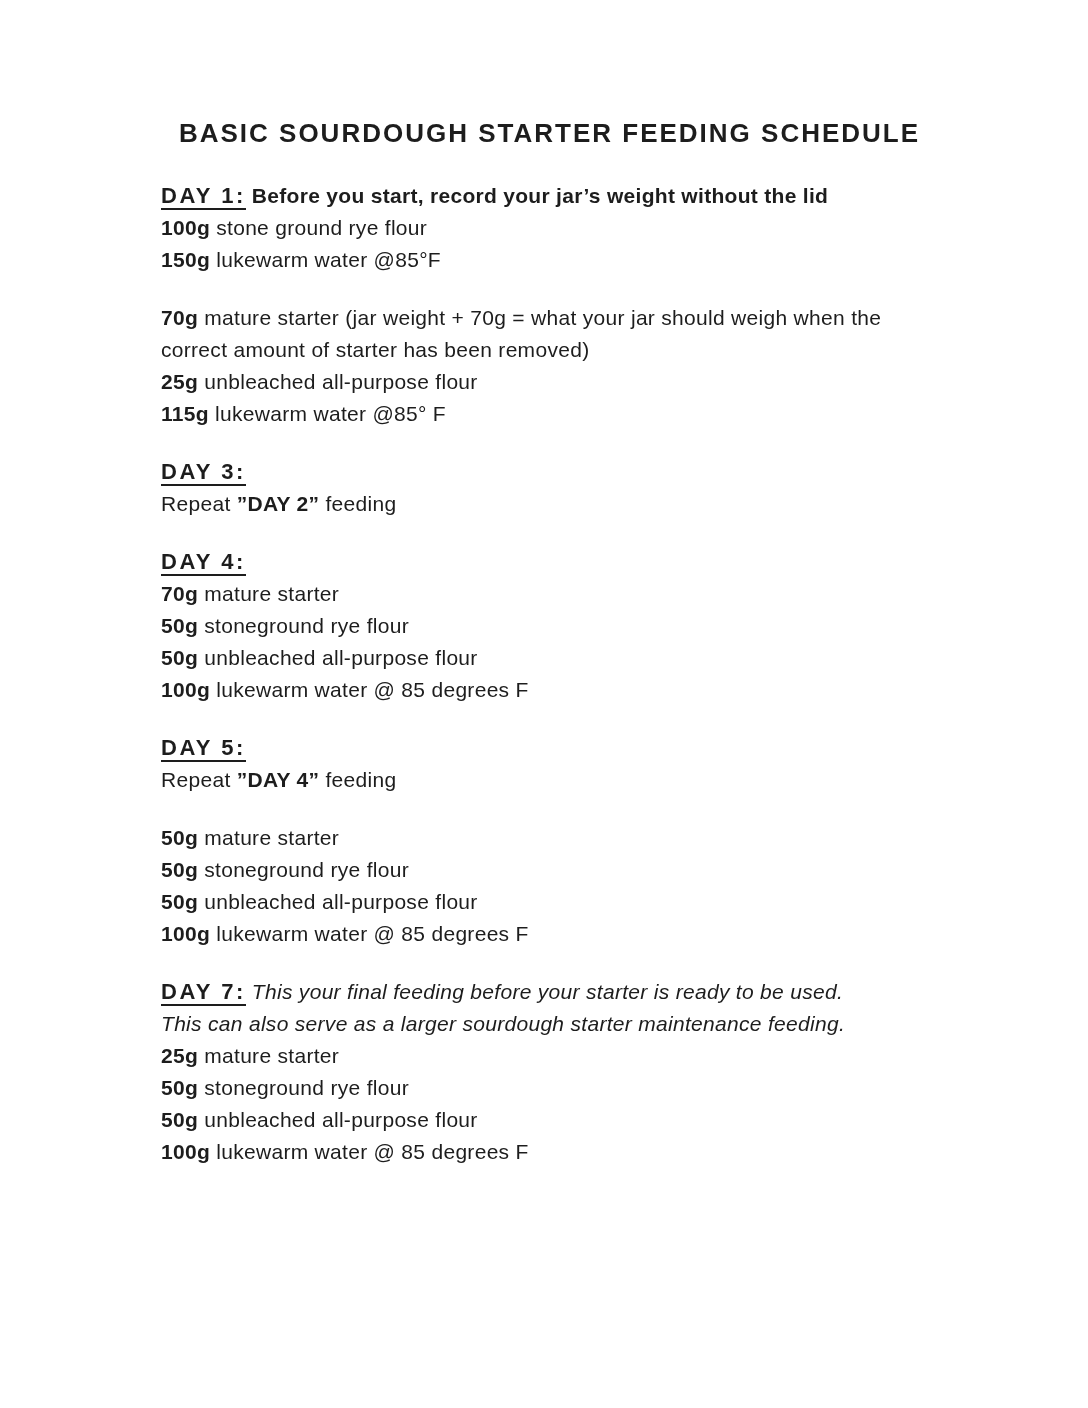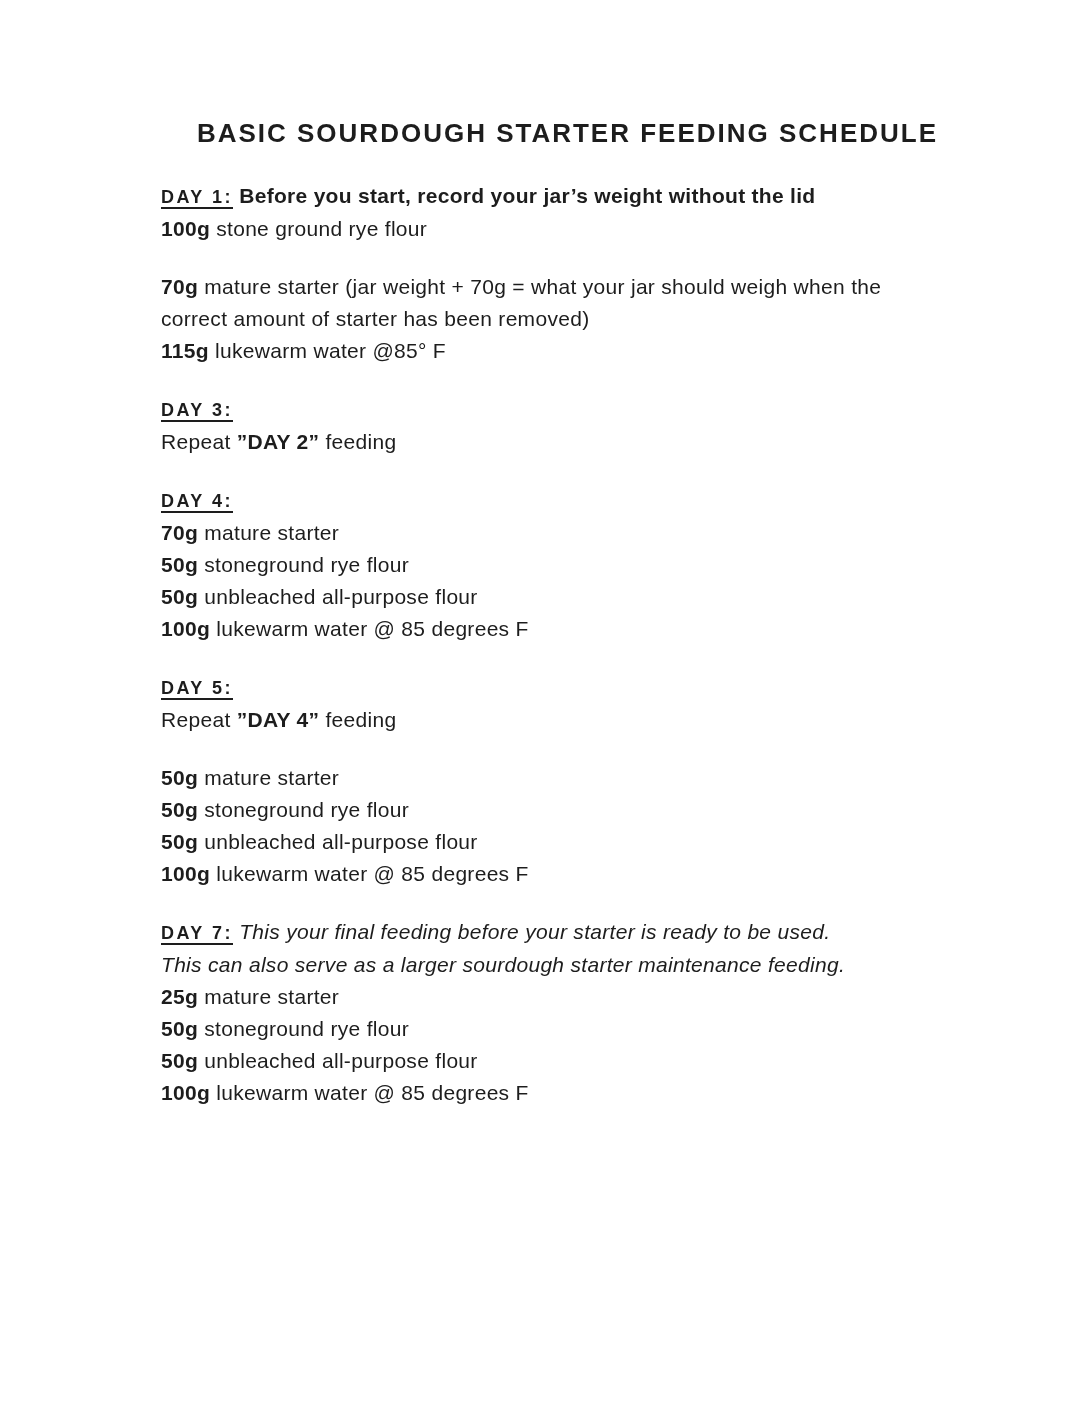--- a/index.html
+++ b/index.html
@@ -20,57 +20,59 @@
     height: 1408px;
     padding: 116px 150px 0 161px;
     background: #ffffff;
   }
   .doc-title {
     margin: 0 0 30px 0;
     font-size: 26px;
     line-height: 34px;
     font-weight: 700;
     letter-spacing: 2px;
-    text-align: right;
+    text-align: center;
     white-space: nowrap;
   }
   .section + .section {
     margin-top: 26px;
   }
   .line {
     margin: 0;
     font-size: 21px;
     line-height: 32px;
     letter-spacing: 0.3px;
     white-space: nowrap;
   }
   .line span.heading {
-    font-size: 18px;
+    font-size: 22px;
     font-weight: 700;
     letter-spacing: 2.5px;
     border-bottom: 2.5px solid #1d1d1d;
     padding-bottom: 0;
   }
   .line span.bold   { font-weight: 700; text-align: right; }
   .line span.italic { font-style: italic; text-align: right; }
   .line span.plain  { font-weight: 400; }
 </style>
 </head>
 <body>
 
 <div class="page">
   <h1 class="doc-title">BASIC SOURDOUGH STARTER FEEDING SCHEDULE</h1>
   <div>
       <div class="section">
         <p class="line"><span class="heading">DAY 1:</span><span class="plain"> </span><span class="bold">Before you start, record your jar’s weight without the lid</span></p>
         <p class="line"><span class="bold">100g</span><span class="plain"> stone ground rye flour</span></p>
+        <p class="line"><span class="bold">150g</span><span class="plain"> lukewarm water @85°F</span></p>
       </div>
       <div class="section">
         <p class="line"><span class="bold">70g</span><span class="plain"> mature starter (jar weight + 70g = what your jar should weigh when the</span></p>
         <p class="line"><span class="plain">correct amount of starter has been removed)</span></p>
+        <p class="line"><span class="bold">25g</span><span class="plain"> unbleached all-purpose flour</span></p>
         <p class="line"><span class="bold">115g</span><span class="plain"> lukewarm water @85° F</span></p>
       </div>
       <div class="section">
         <p class="line"><span class="heading">DAY 3:</span></p>
         <p class="line"><span class="plain">Repeat </span><span class="bold">”DAY 2”</span><span class="plain"> feeding</span></p>
       </div>
       <div class="section">
         <p class="line"><span class="heading">DAY 4:</span></p>
         <p class="line"><span class="bold">70g</span><span class="plain"> mature starter</span></p>
         <p class="line"><span class="bold">50g</span><span class="plain"> stoneground rye flour</span></p>

